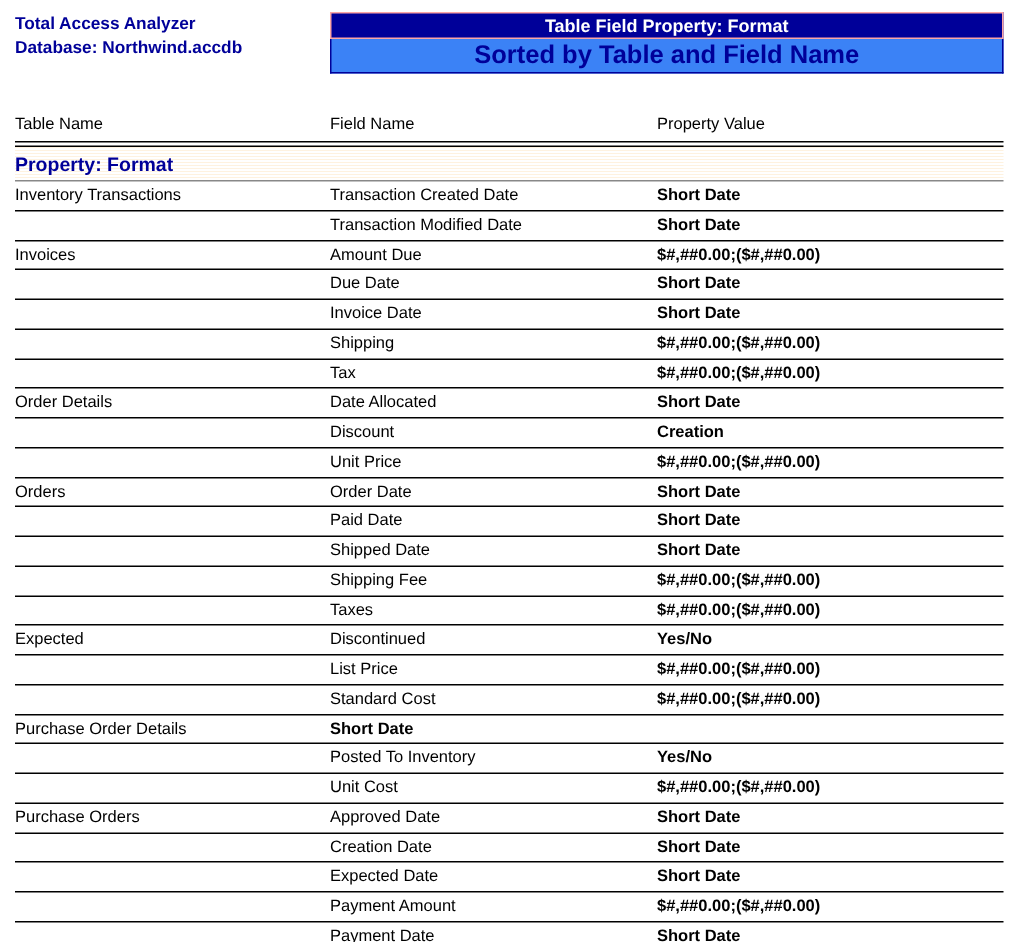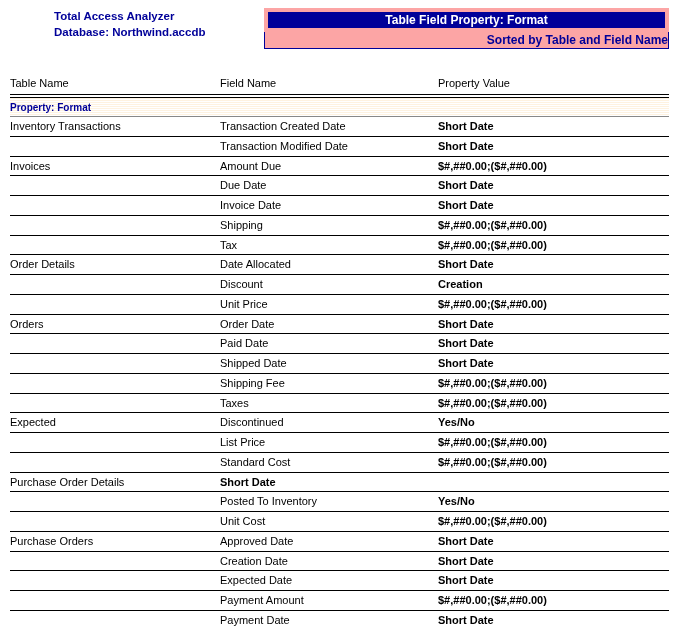--- a/index.html
+++ b/index.html
@@ -10,69 +10,67 @@
     color: #000;
     background: #fff;
     width: 659px;
   }
   .header-row {
     display: flex;
     align-items: flex-start;
   }
   .header-left {
     flex: 0 0 210px;
-    margin-left: 44px;
   }
   .header-left div {
     color: #000099;
     font-weight: bold;
     font-size: 11.5px;
     line-height: 1.4;
   }
   .header-box {
     flex: 1;
     text-align: center;
   }
   .box1 {
     background: #000099;
     color: #fff;
     font-weight: bold;
     font-size: 12px;
     padding: 1px 16px;
-    border: 4px solid #fca5a5;
+    border: 1px solid #fca5a5;
   }
   .box2 {
-    background: #fca5a5;
+    background: #3b82f6;
     color: #000099;
     font-weight: bold;
-    font-size: 12px;
+    font-size: 17px;
     padding: 1px 0;
     border: 1px solid #000099;
     border-top: none;
-    text-align: right;
   }
   .col-headers {
     display: flex;
     margin-top: 28px;
     font-size: 11px;
     padding-bottom: 4px;
   }
   .col1 { flex: 0 0 210px; }
   .col2 { flex: 0 0 218px; }
   .col3 { flex: 1; }
   .double-line {
     border-top: 1px solid #000;
     border-bottom: 1px solid #000;
     height: 2px;
     margin-top: 1px;
   }
   .prop-header {
     color: #000099;
     font-weight: bold;
-    font-size: 10px;
+    font-size: 13px;
     padding: 4px 0 3px 0;
     background: repeating-linear-gradient(
       0deg, #fff, #fff 1px, #fef2e0 1px, #fef2e0 2px
     );
     border-bottom: 1px solid #888;
   }
   .data-row {
     display: flex;
     border-bottom: 1px solid #000;
     padding: 3px 0 2px 0;

